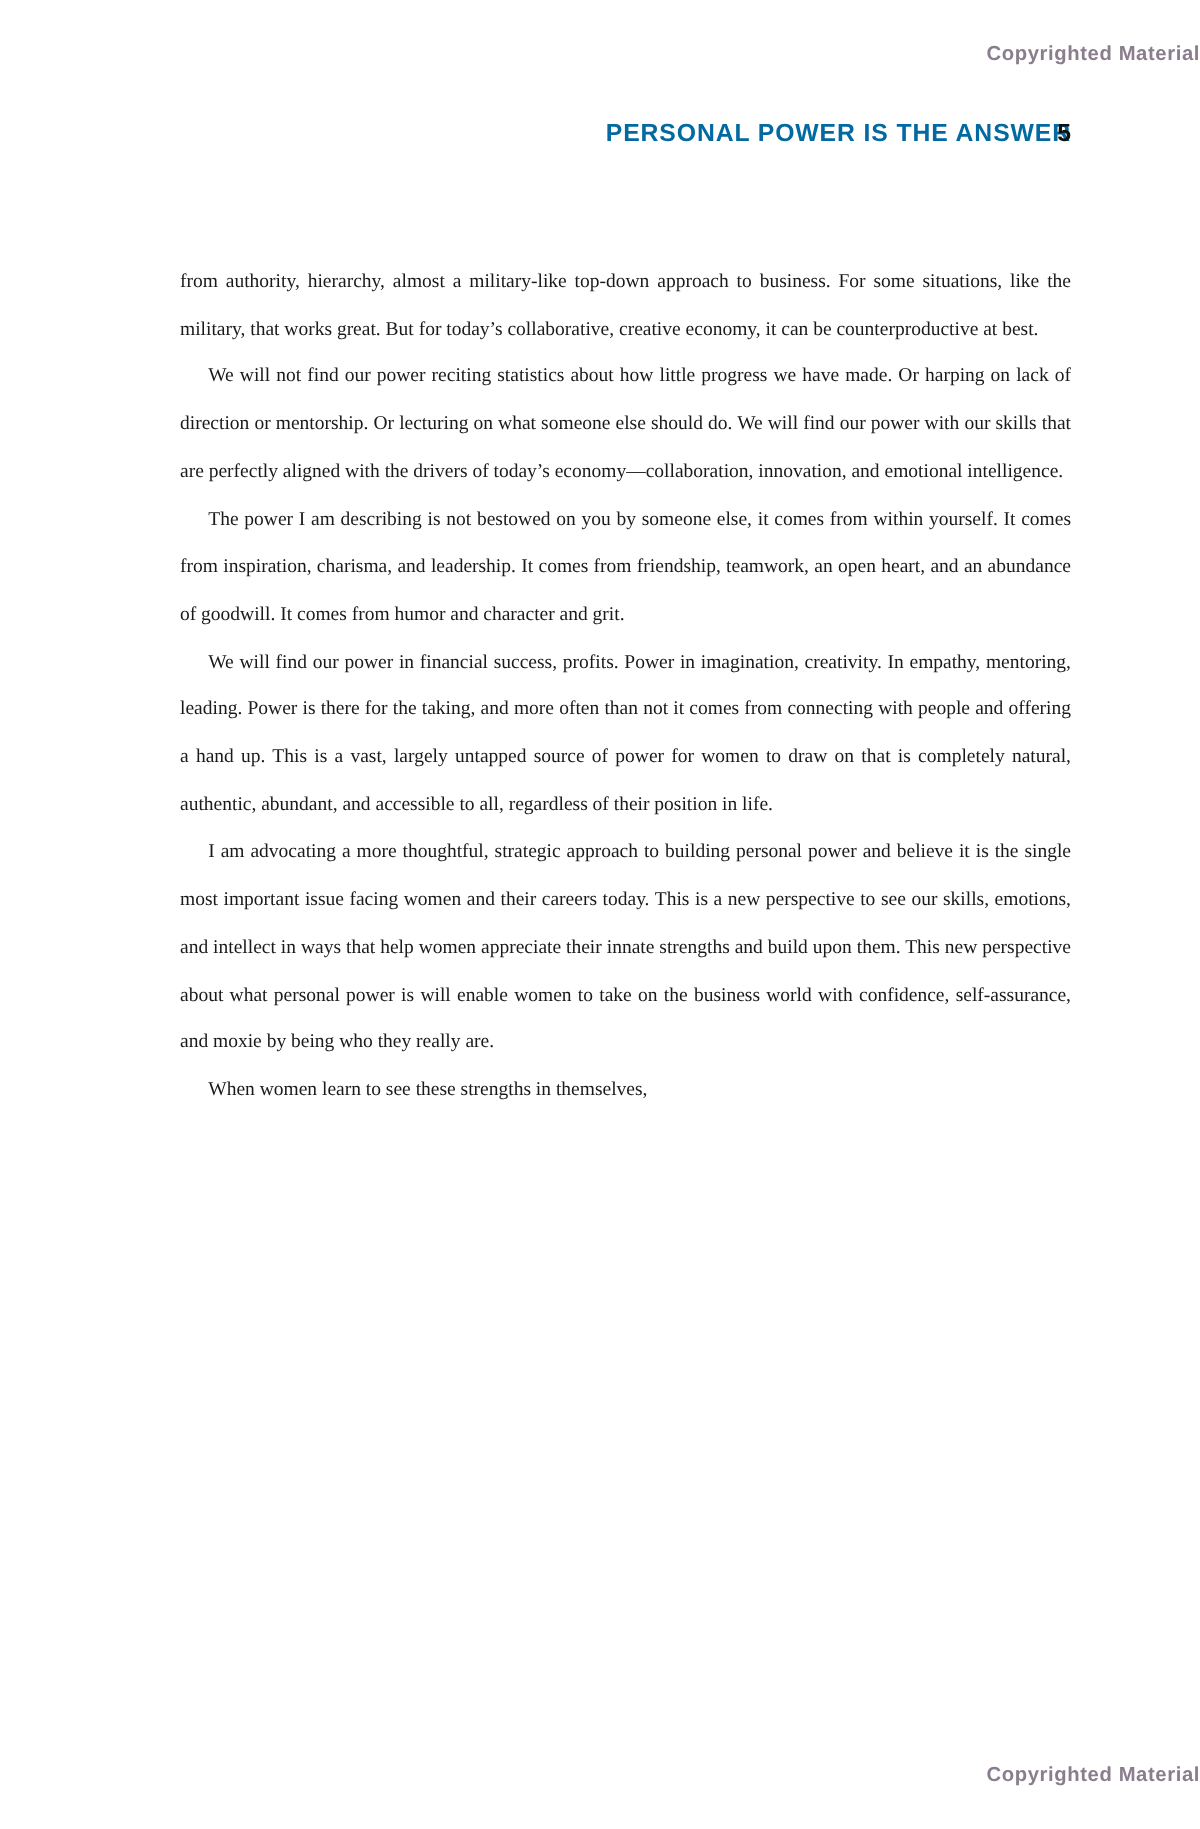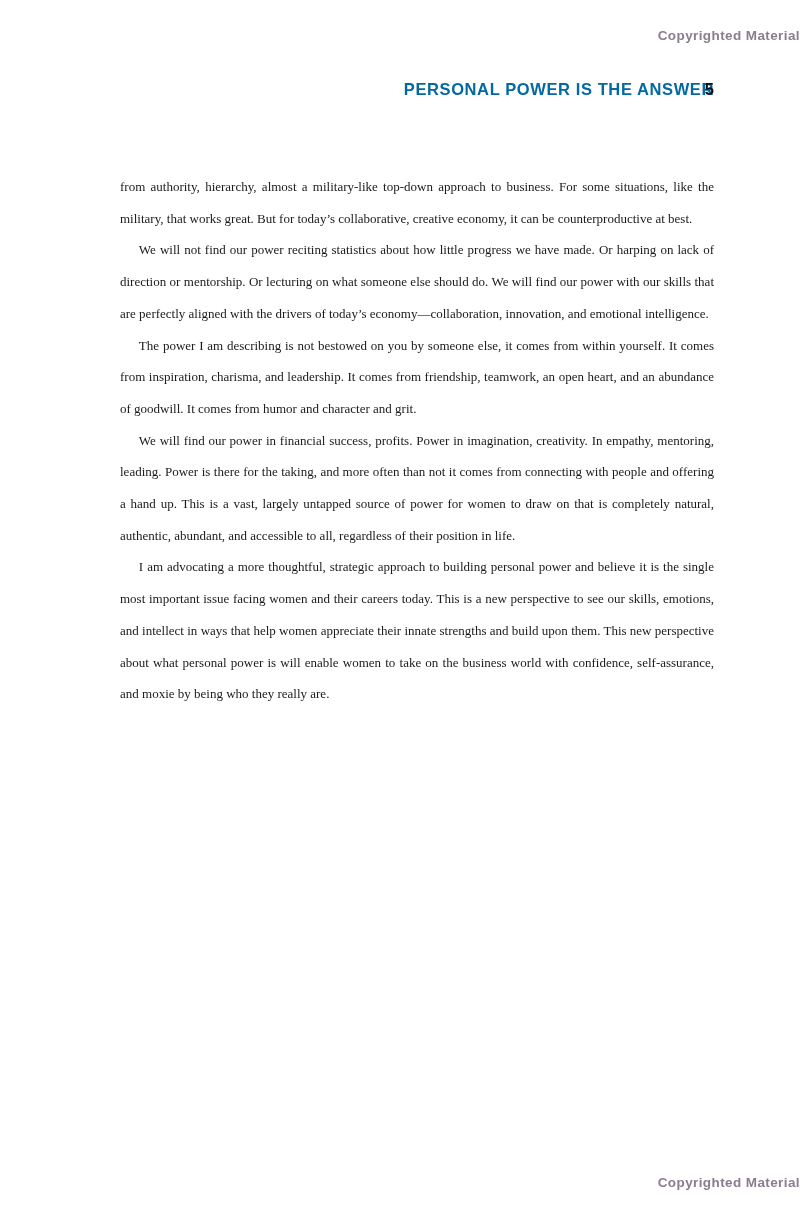--- a/index.html
+++ b/index.html
@@ -86,17 +86,18 @@
     <div class="chapter-title">PERSONAL POWER IS THE ANSWER</div>
     <div class="page-number">5</div>
   </div>
 
   <div class="body-text">
     <p class="no-indent">from authority, hierarchy, almost a military-like top-down approach to business. For some situations, like the military, that works great. But for today’s collaborative, creative economy, it can be counterproductive at best.</p>
     <p>We will not find our power reciting statistics about how little progress we have made. Or harping on lack of direction or mentorship. Or lecturing on what someone else should do. We will find our power with our skills that are perfectly aligned with the drivers of today’s economy—collaboration, innovation, and emotional intelligence.</p>
     <p>The power I am describing is not bestowed on you by someone else, it comes from within yourself. It comes from inspiration, charisma, and leadership. It comes from friendship, teamwork, an open heart, and an abundance of goodwill. It comes from humor and character and grit.</p>
     <p>We will find our power in financial success, profits. Power in imagination, creativity. In empathy, mentoring, leading. Power is there for the taking, and more often than not it comes from connecting with people and offering a hand up. This is a vast, largely untapped source of power for women to draw on that is completely natural, authentic, abundant, and accessible to all, regardless of their position in life.</p>
     <p>I am advocating a more thoughtful, strategic approach to building personal power and believe it is the single most important issue facing women and their careers today. This is a new perspective to see our skills, emotions, and intellect in ways that help women appreciate their innate strengths and build upon them. This new perspective about what personal power is will enable women to take on the business world with confidence, self-assurance, and moxie by being who they really are.</p>
+    <p>When women learn to see these strengths in themselves,</p>
   </div>
 
   <div class="copyright-notice copyright-bottom">Copyrighted Material</div>
 
 </div>
 
 </body></html>

